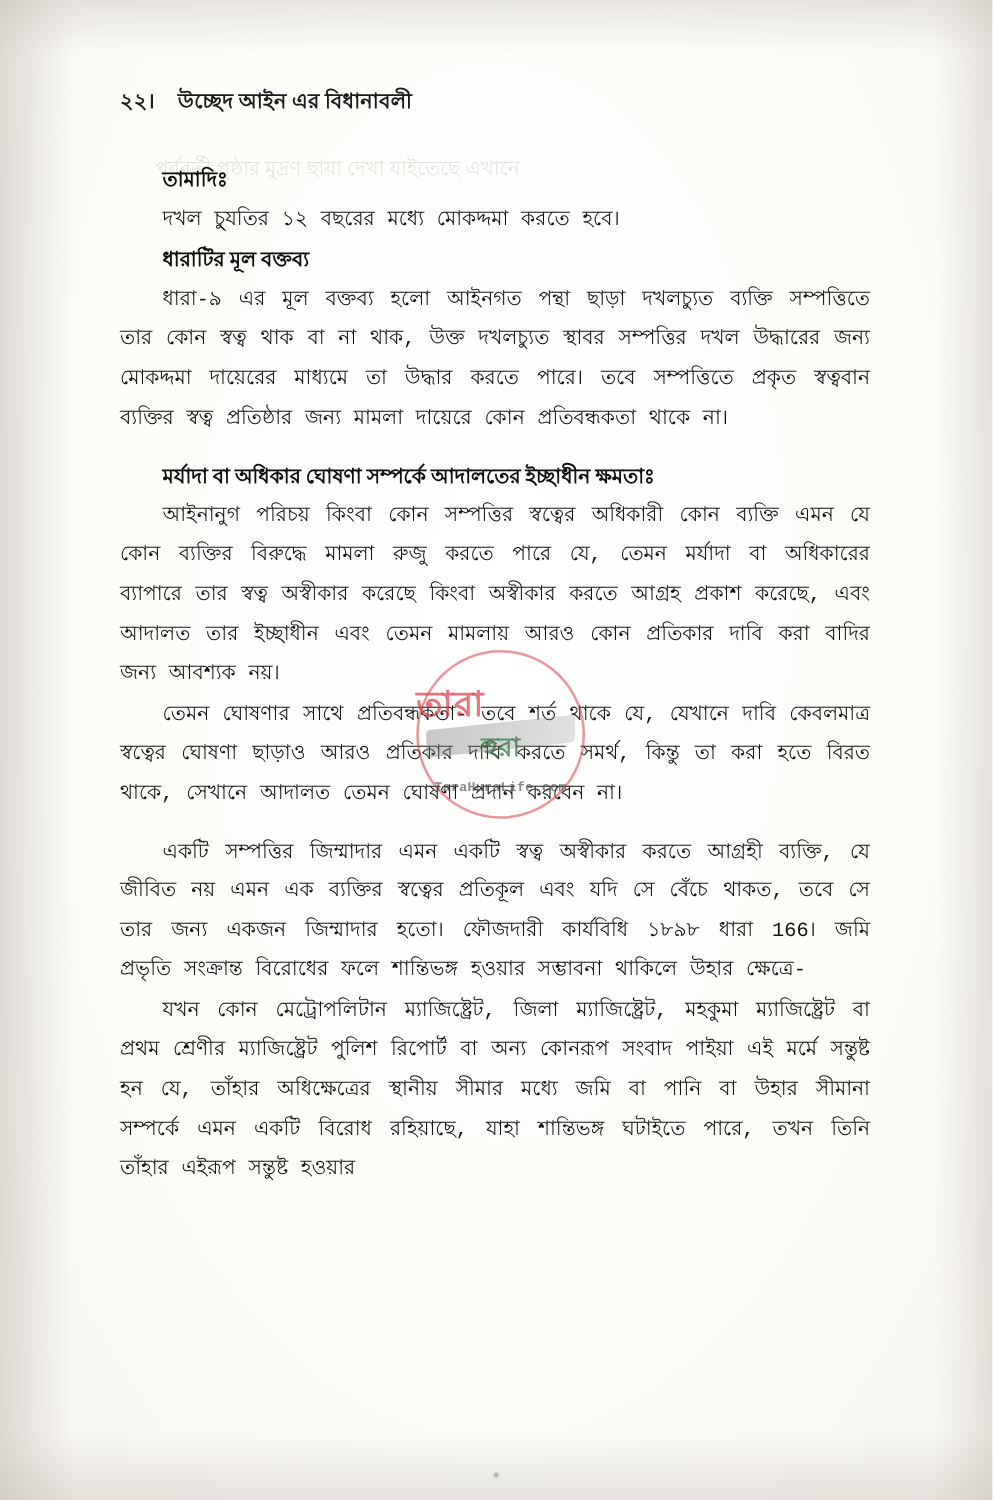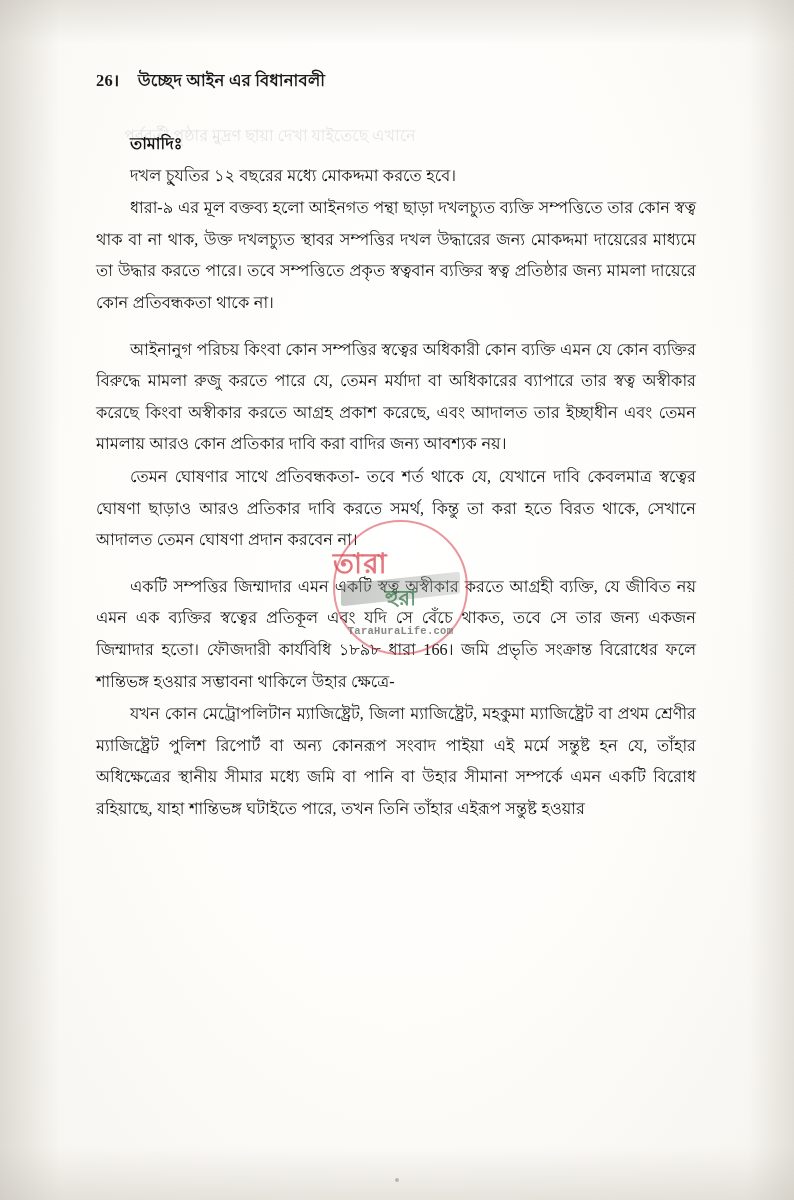--- a/index.html
+++ b/index.html
@@ -66,20 +66,21 @@
   }
 
   p {
     margin: 0 0 1px 0;
     font-size: 16.2px;
     line-height: 1.95;
     color: #141414;
     text-align: justify;
     text-justify: inter-word;
     word-spacing: 0.5px;
+    font-family: Liberation Mono, monospace;
   }
   p.indent {
     text-indent: 34px;
   }
   .sub-head {
     font-size: 16.2px;
     font-weight: 700;
     line-height: 1.95;
     color: #0f0f0f;
     text-indent: 34px;
@@ -180,35 +181,37 @@
   <div class="edge-top"></div>
   <div class="edge-left"></div>
   <div class="edge-right"></div>
   <div class="edge-bottom"></div>
 
   <div class="ghost">পূর্ববর্তী পৃষ্ঠার মুদ্রণ ছায়া দেখা যাইতেছে এখানে</div>
 
   <div class="content">
 
     <div class="header-line">
-      <span class="pageno">26।</span>
+      <span class="pageno">২২।</span>
       <span>উচ্ছেদ আইন এর বিধানাবলী</span>
     </div>
 
     <div>
       <div class="sub-head">তামাদিঃ</div>
       <p class="indent">দখল চু্যতির ১২ বছরের মধ্যে মোকদ্দমা করতে হবে।</p>
     </div>
 
     <div>
+      <div class="sub-head">ধারাটির মূল বক্তব্য</div>
       <p class="indent">ধারা-৯ এর মূল বক্তব্য হলো আইনগত পন্থা ছাড়া দখলচ্যুত ব্যক্তি সম্পত্তিতে তার কোন স্বত্ব থাক বা না থাক, উক্ত দখলচ্যুত স্থাবর সম্পত্তির দখল উদ্ধারের জন্য মোকদ্দমা দায়েরের মাধ্যমে তা উদ্ধার করতে পারে। তবে সম্পত্তিতে প্রকৃত স্বত্ববান ব্যক্তির স্বত্ব প্রতিষ্ঠার জন্য মামলা দায়েরে কোন প্রতিবন্ধকতা থাকে না।</p>
       <div class="gap"></div>
     </div>
 
     <div>
+      <div class="sub-head">মর্যাদা বা অধিকার ঘোষণা সম্পর্কে আদালতের ইচ্ছাধীন ক্ষমতাঃ</div>
       <p class="indent">আইনানুগ পরিচয় কিংবা কোন সম্পত্তির স্বত্বের অধিকারী কোন ব্যক্তি এমন যে কোন ব্যক্তির বিরুদ্ধে মামলা রুজু করতে পারে যে, তেমন মর্যাদা বা অধিকারের ব্যাপারে তার স্বত্ব অস্বীকার করেছে কিংবা অস্বীকার করতে আগ্রহ প্রকাশ করেছে, এবং আদালত তার ইচ্ছাধীন এবং তেমন মামলায় আরও কোন প্রতিকার দাবি করা বাদির জন্য আবশ্যক নয়।</p>
       <p class="indent">তেমন ঘোষণার সাথে প্রতিবন্ধকতা- তবে শর্ত থাকে যে, যেখানে দাবি কেবলমাত্র স্বত্বের ঘোষণা ছাড়াও আরও প্রতিকার দাবি করতে সমর্থ, কিন্তু তা করা হতে বিরত থাকে, সেখানে আদালত তেমন ঘোষণা প্রদান করবেন না।</p>
     </div>
 
     <div class="gap"></div>
 
     <div>
       <p class="indent">একটি সম্পত্তির জিম্মাদার এমন একটি স্বত্ব অস্বীকার করতে আগ্রহী ব্যক্তি, যে জীবিত নয় এমন এক ব্যক্তির স্বত্বের প্রতিকূল এবং যদি সে বেঁচে থাকত, তবে সে তার জন্য একজন জিম্মাদার হতো। ফৌজদারী কার্যবিধি ১৮৯৮ ধারা 166। জমি প্রভৃতি সংক্রান্ত বিরোধের ফলে শান্তিভঙ্গ হওয়ার সম্ভাবনা থাকিলে উহার ক্ষেত্রে-</p>
       <p class="indent">যখন কোন মেট্রোপলিটান ম্যাজিষ্ট্রেট, জিলা ম্যাজিষ্ট্রেট, মহকুমা ম্যাজিষ্ট্রেট বা প্রথম শ্রেণীর ম্যাজিষ্ট্রেট পুলিশ রিপোর্ট বা অন্য কোনরূপ সংবাদ পাইয়া এই মর্মে সন্তুষ্ট হন যে, তাঁহার অধিক্ষেত্রের স্থানীয় সীমার মধ্যে জমি বা পানি বা উহার সীমানা সম্পর্কে এমন একটি বিরোধ রহিয়াছে, যাহা শান্তিভঙ্গ ঘটাইতে পারে, তখন তিনি তাঁহার এইরূপ সন্তুষ্ট হওয়ার</p>
     </div>

